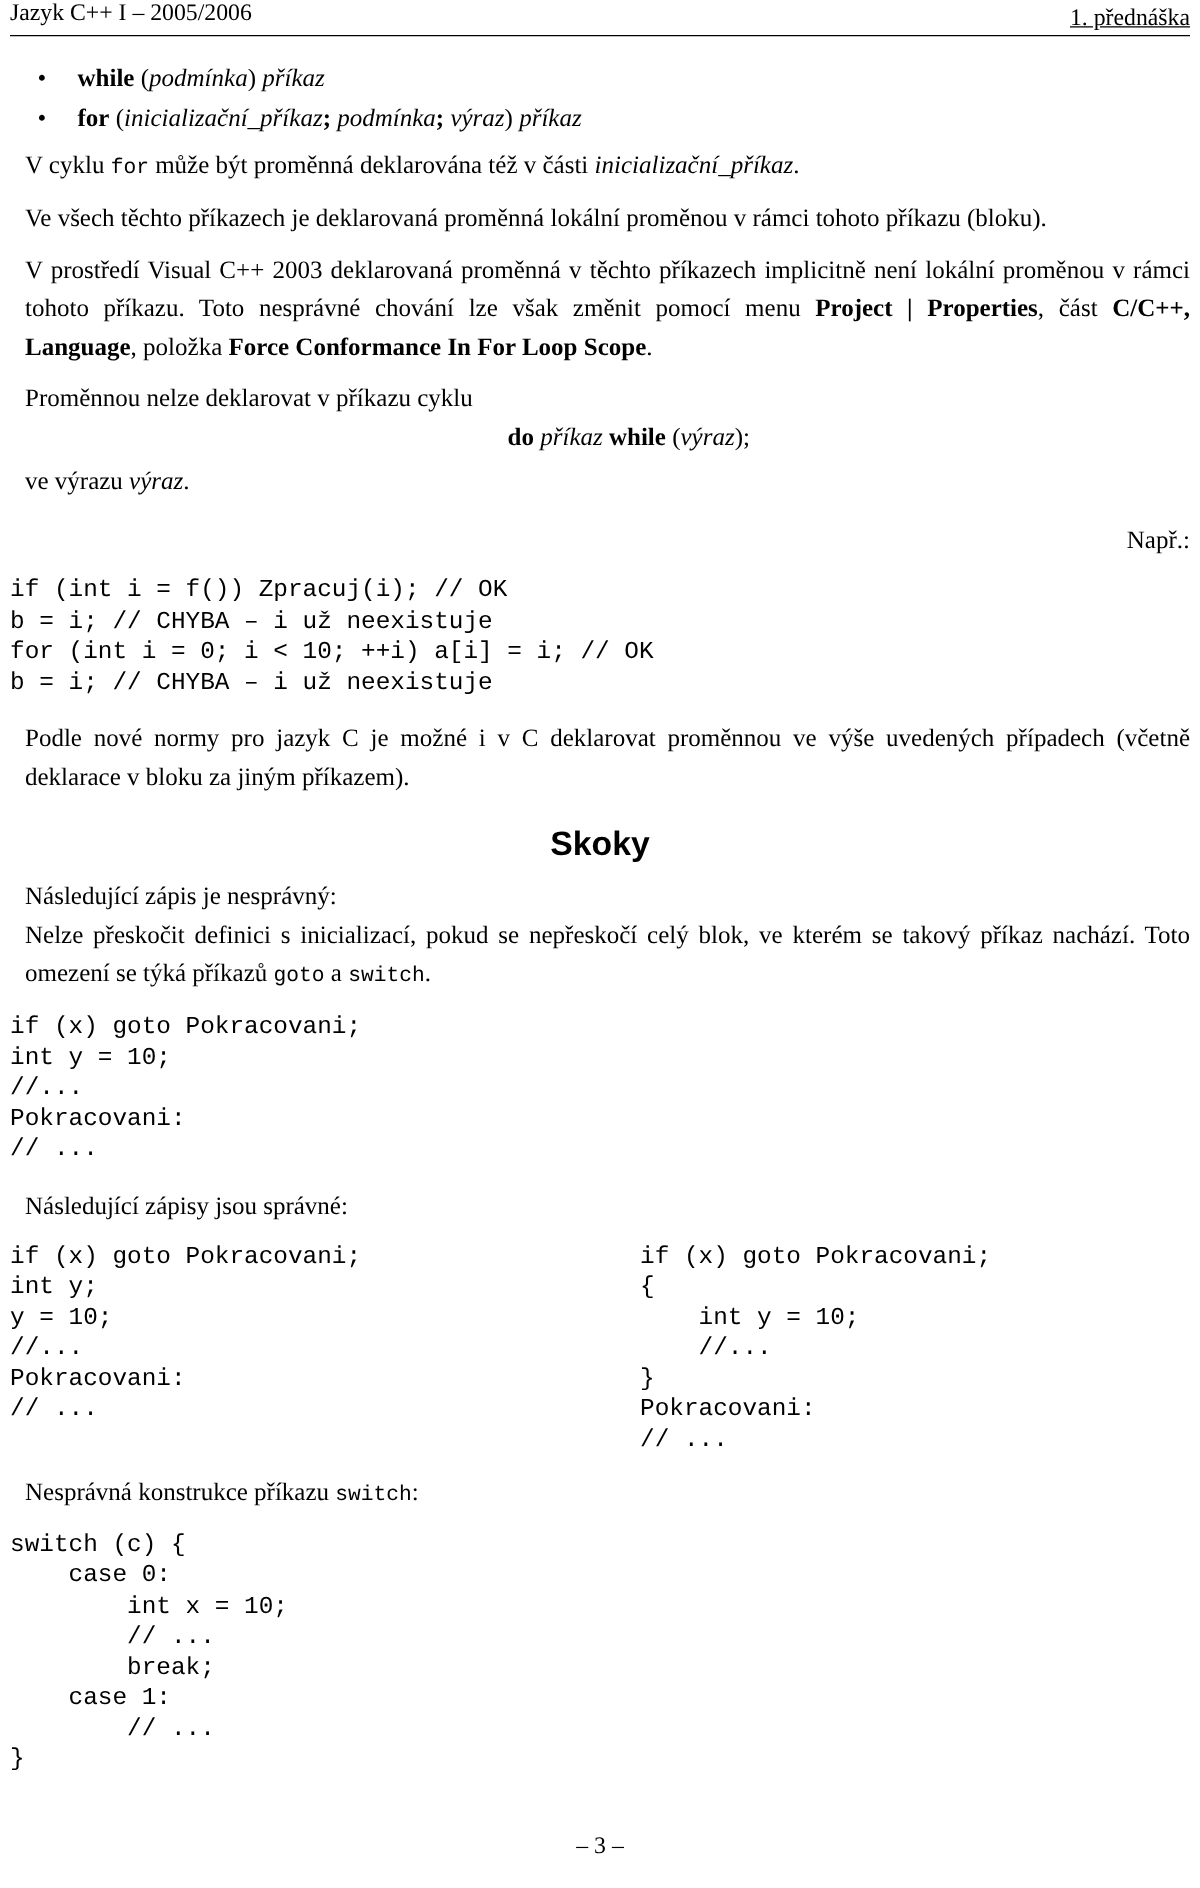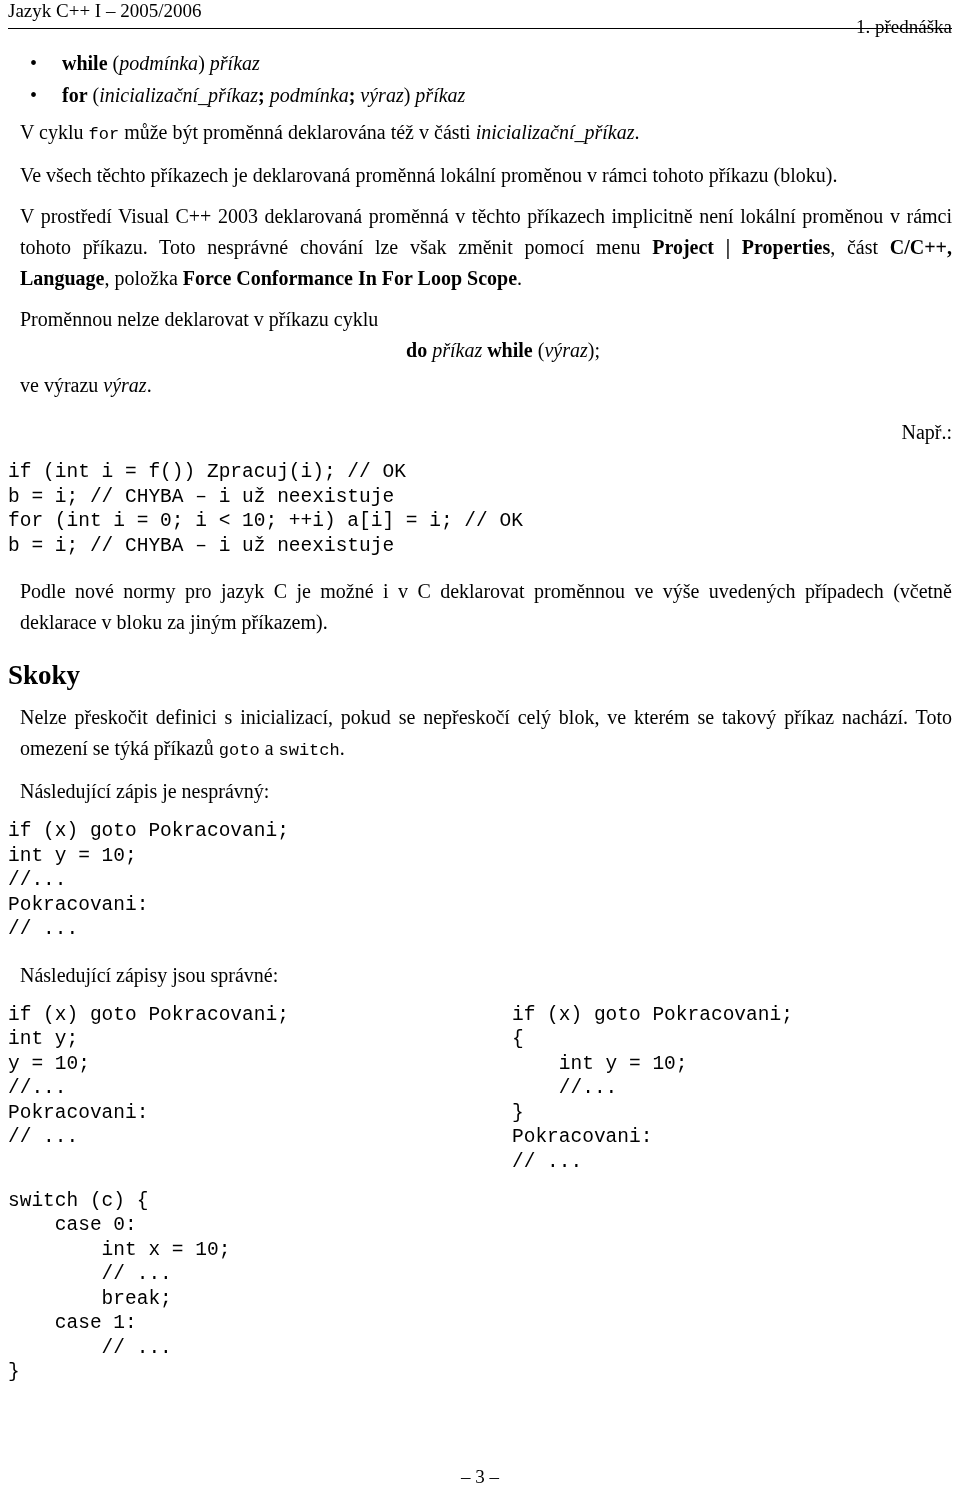--- a/index.html
+++ b/index.html
@@ -36,22 +36,23 @@
   }
   .runhead-left {
     position: absolute;
     left: 0;
     top: 0;
     white-space: nowrap;
   }
   .runhead-right {
     position: absolute;
     right: 0;
-    top: 16px;
+    top: 4px;
     white-space: nowrap;
+    text-decoration: underline;
   }
 
   
   ul.bullets {
     list-style: none;
     margin: 0 0 6px 0;
     padding: 0;
   }
   ul.bullets li {
     position: relative;
@@ -88,25 +89,26 @@
   .indent-line {
     font-size: 20px;
     line-height: 31px;
     margin: 0 0 4px 0;
     padding-left: 46px;
     text-align: center;
   }
 
   
   h2.section {
-    font-family: Liberation Serif, serif;
+    font-family: Liberation Sans, sans-serif;
     font-weight: bold;
     font-size: 27px;
     line-height: 34px;
     margin: 20px 0 10px 0;
+    text-align: center;
   }
 
   
   pre.code {
     font-family: "Liberation Mono", "DejaVu Sans Mono", monospace;
     font-size: 19.5px;
     line-height: 24.5px;
     margin: 12px 0 14px 0;
     padding: 0;
     white-space: pre;
@@ -172,23 +174,23 @@
 
   <pre class="code">if (int i = f()) Zpracuj(i); // OK
 b = i; // CHYBA – i už neexistuje
 for (int i = 0; i &lt; 10; ++i) a[i] = i; // OK
 b = i; // CHYBA – i už neexistuje</pre>
 
   <p class="body" style="margin-top:18px;">Podle nové normy pro jazyk C je možné i v C deklarovat proměnnou ve výše uvedených případech (včetně deklarace v bloku za jiným příkazem).</p>
 
   <h2 class="section">Skoky</h2>
 
+  <p class="body nojust" style="margin-bottom:0;">Následující zápis je nesprávný:</p>
+
   <p class="body"><span>Nelze přeskočit definici s inicializací, pokud se nepřeskočí celý blok, ve kterém se takový příkaz nachází. Toto omezení se týká příkazů </span><span class="mono-inline">goto</span><span> a </span><span class="mono-inline">switch</span><span>.</span></p>
-
-  <p class="body nojust" style="margin-bottom:0;">Následující zápis je nesprávný:</p>
 
   <pre class="code">if (x) goto Pokracovani;
 int y = 10;
 //...
 Pokracovani:
 // ...</pre>
 
   <p class="body nojust" style="margin-top:18px;margin-bottom:0;">Následující zápisy jsou správné:</p>
 
   <div class="code-cols">
@@ -200,20 +202,21 @@
 // ...</pre>
     <pre class="code col-right">if (x) goto Pokracovani;
 {
     int y = 10;
     //...
 }
 Pokracovani:
 // ...</pre>
   </div>
 
+  <p class="body nojust" style="margin-top:6px;margin-bottom:0;"><span>Nesprávná konstrukce příkazu </span><span class="mono-inline">switch</span><span>:</span></p>
 
   <pre class="code">switch (c) {
     case 0:
         int x = 10;
         // ...
         break;
     case 1:
         // ...
 }</pre>
 

